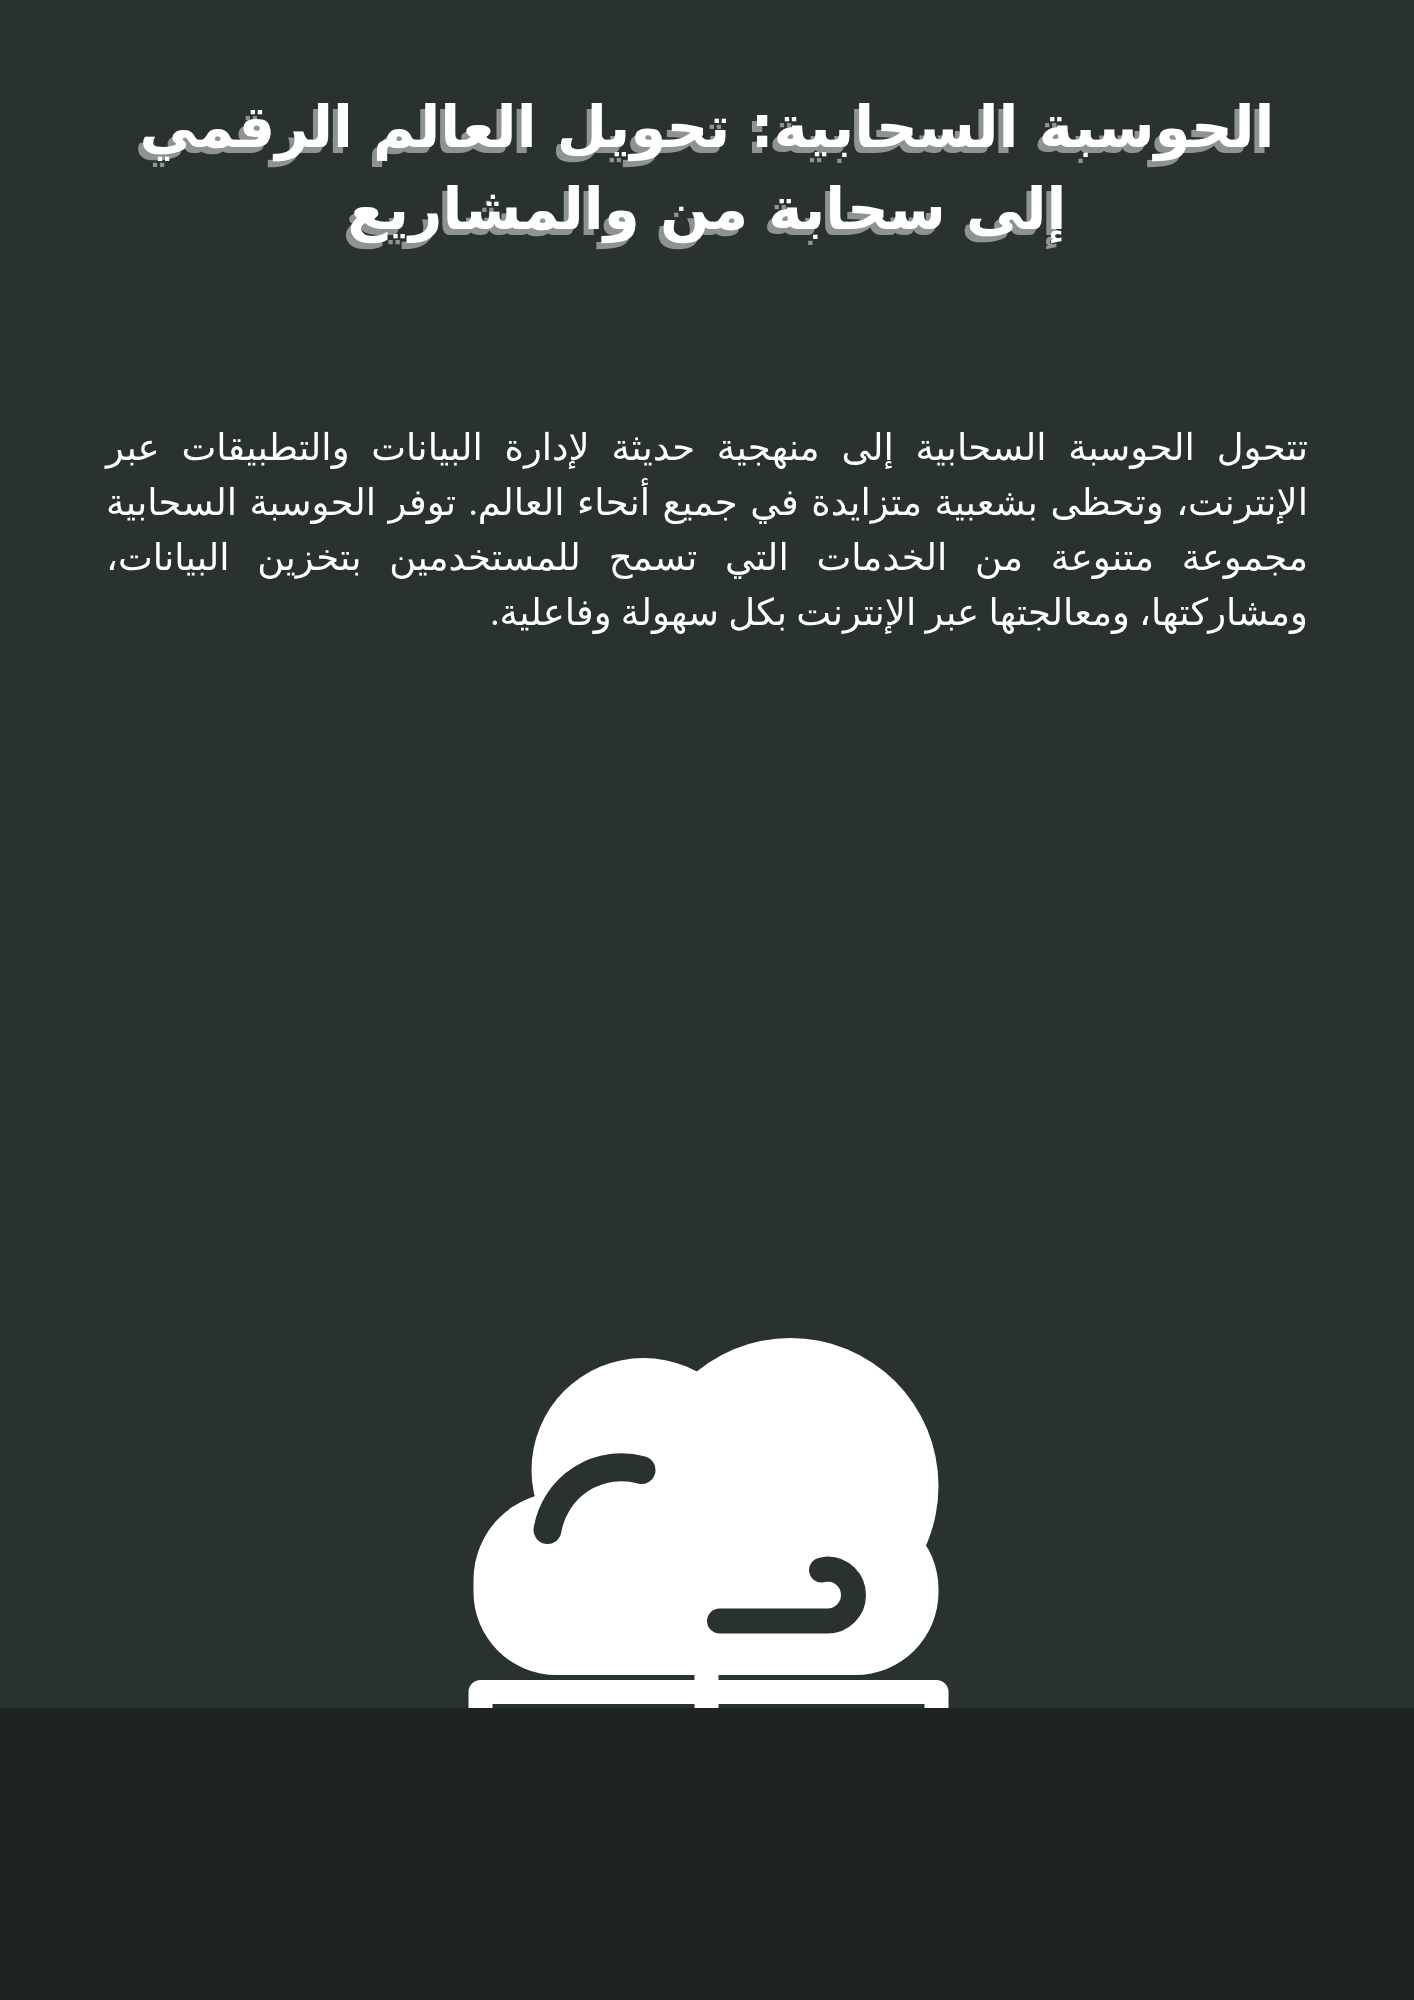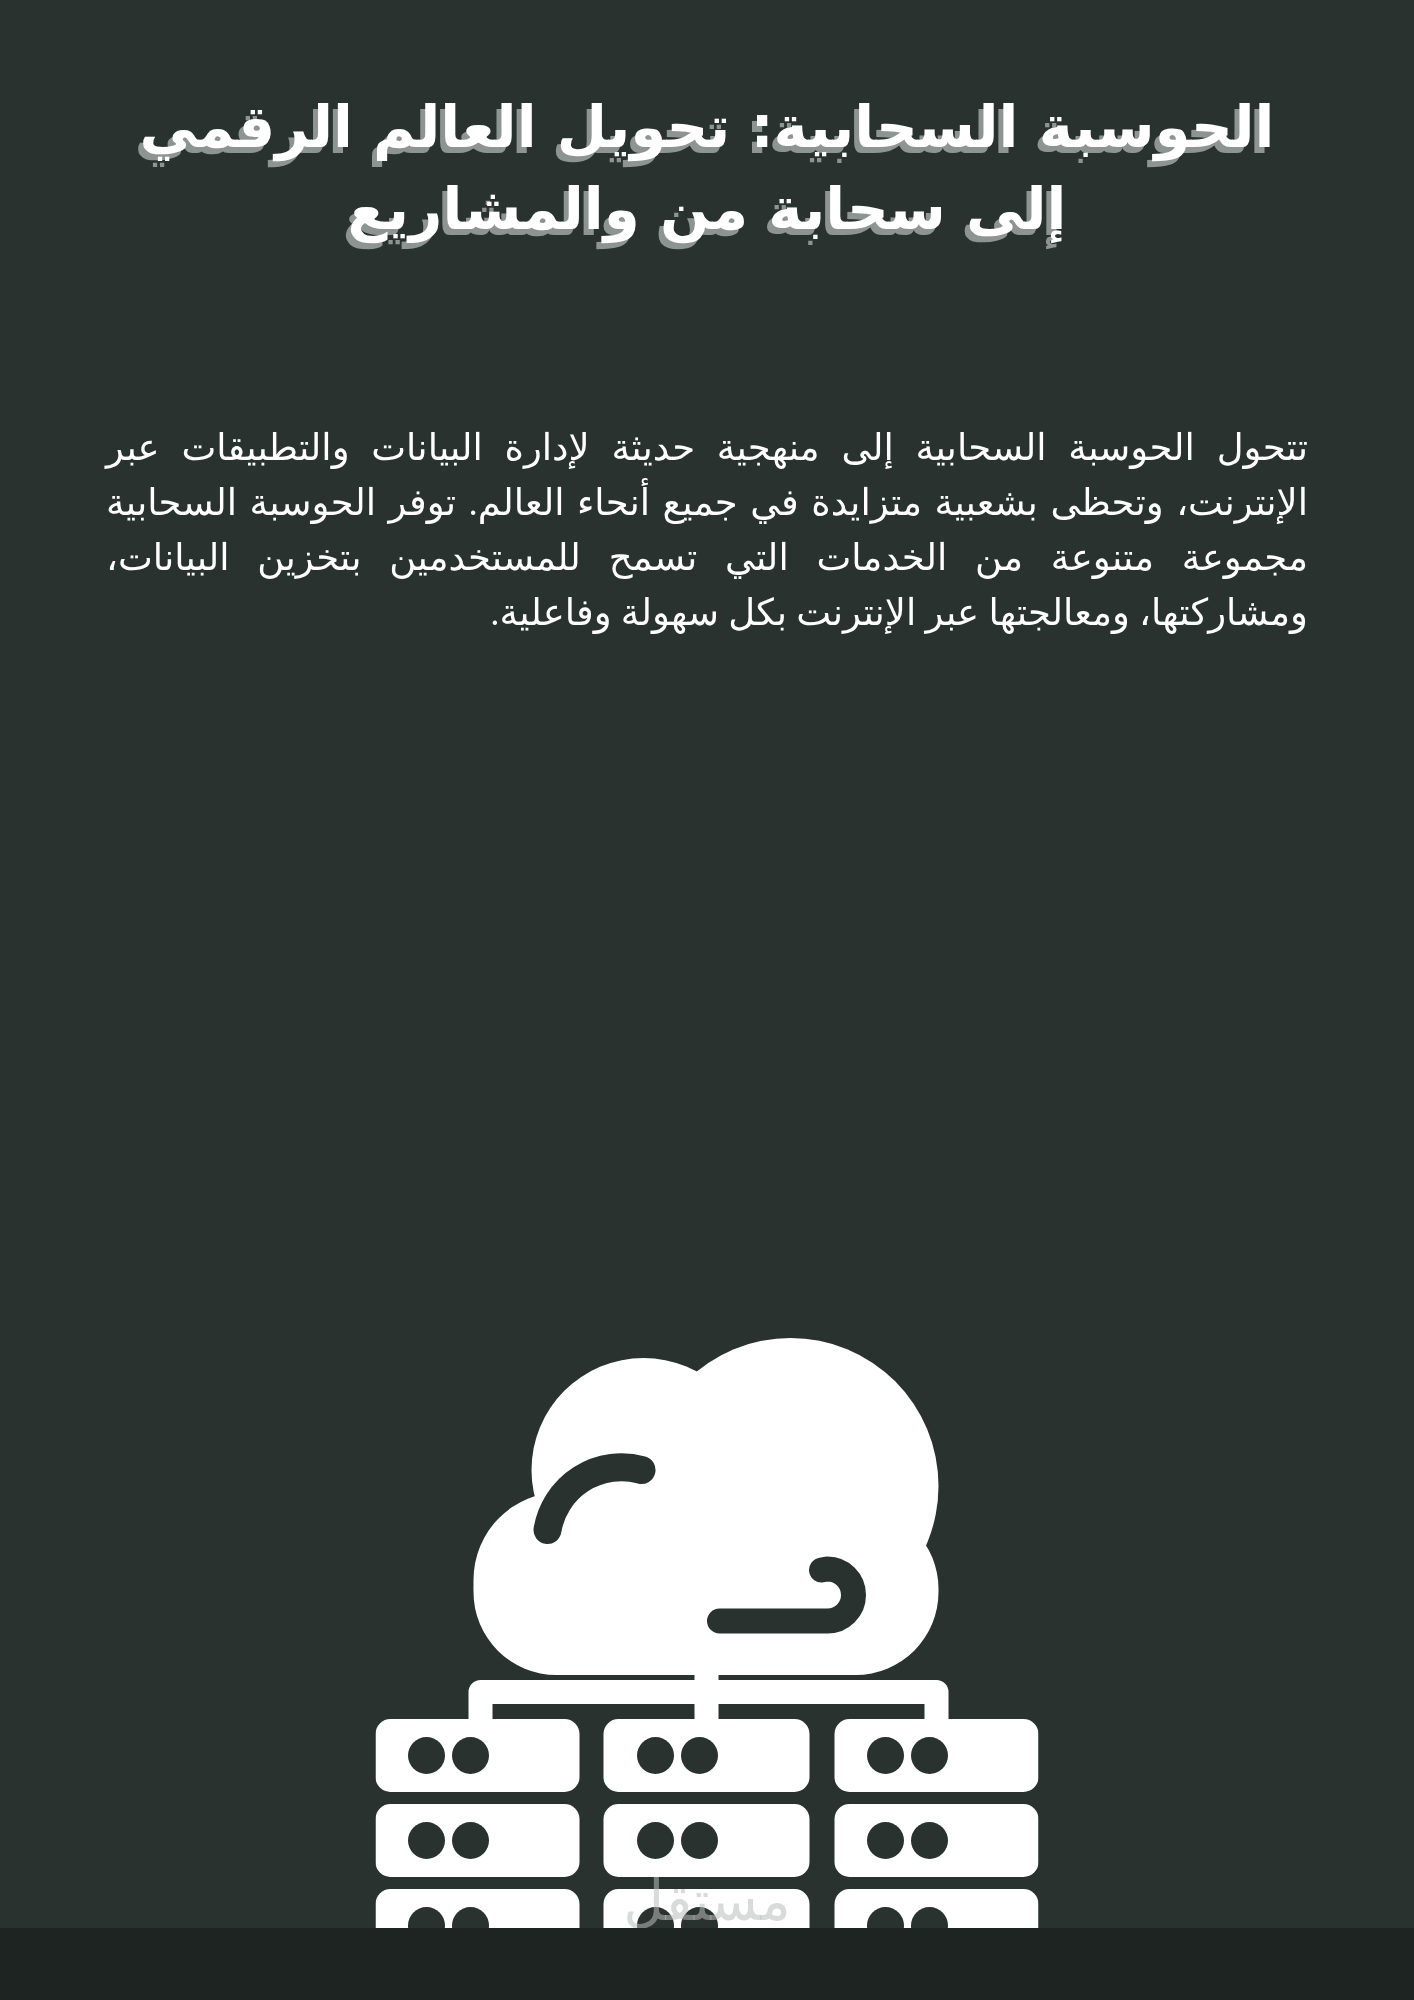--- a/index.html
+++ b/index.html
@@ -1,19 +1,19 @@
 <!DOCTYPE html>
 <html lang="ar" dir="rtl"><head>
 <meta charset="utf-8">
 <style>
   html, body { margin: 0; padding: 0; background: #1d2422; }
   .poster {
     position: relative;
     width: 1414px;
-    height: 1928px;
+    height: 1708px;
     margin: 0 auto;
     background: #2a322f;
     overflow: hidden;
     font-family: "DejaVu Sans", sans-serif;
     color: #ffffff;
   }
   .title-block {
     position: absolute;
     top: 86px;
     left: 60px;

